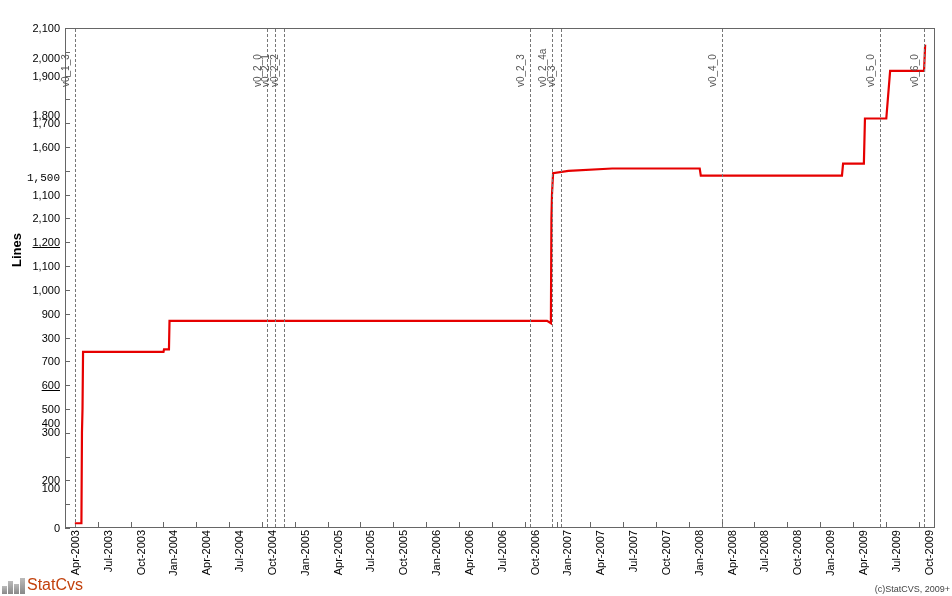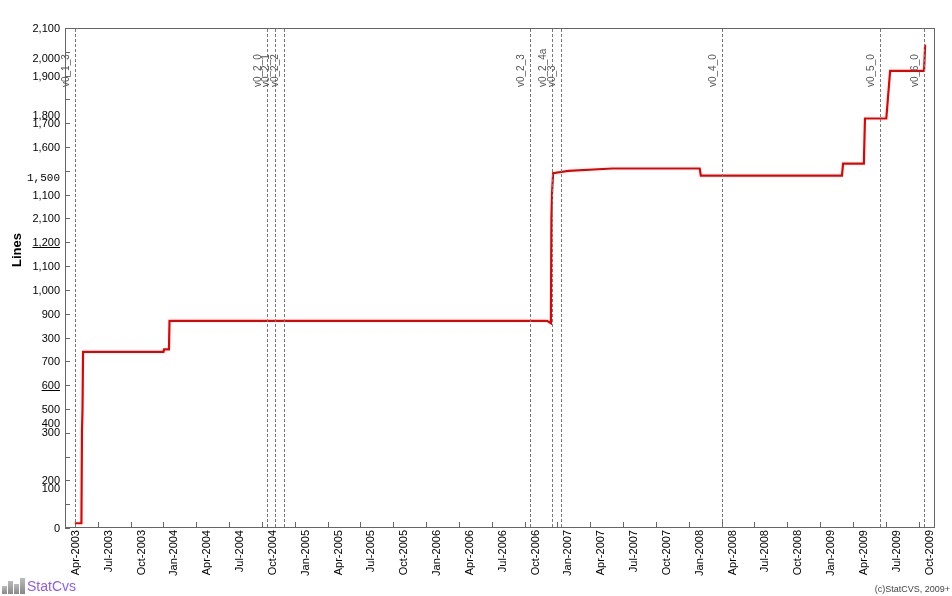--- a/index.html
+++ b/index.html
@@ -119,22 +119,22 @@
     align-items: flex-end;
     gap: 1px;
     height: 18px;
   }
   .footer-logo .bars span {
     display: block;
     width: 5px;
     background: linear-gradient(#bbb, #888);
   }
   .footer-logo .txt {
-    font-size: 14px;
-    color: #8b5cf6;
+    font-size: 16px;
+    color: #c2410c;
   }
   .copyright {
     position: absolute;
     right: 2px;
     bottom: 2px;
     font-size: 9px;
     color: #444;
   }
 </style>
 </head>

